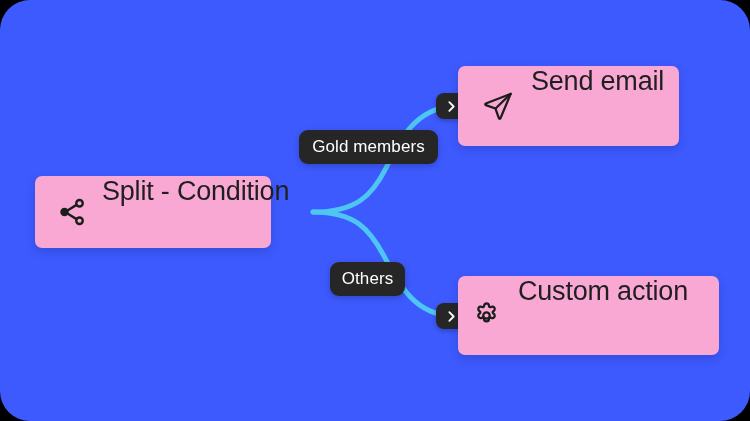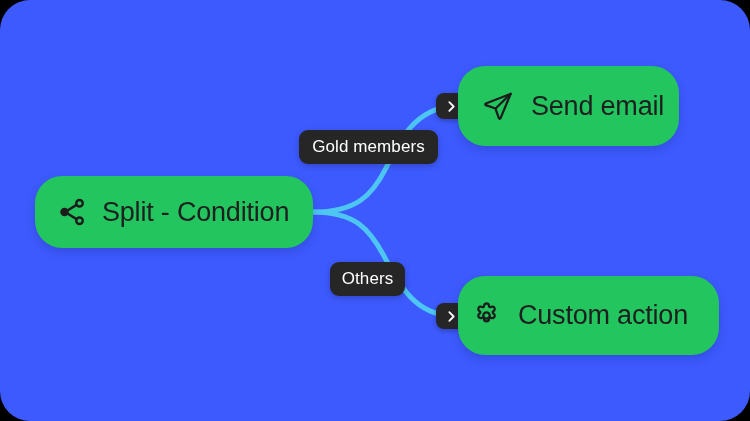--- a/index.html
+++ b/index.html
@@ -29,23 +29,22 @@
     top: 0;
     width: 750px;
     height: 421px;
     pointer-events: none;
   }
 
   
   .node {
     position: absolute;
     display: flex;
-    align-items: center;
-    background: #22c55e;
-    border-radius: 27px;
+    background: #f9a8d4;
+    border-radius: 7px;
     box-shadow: 0 4px 10px rgba(10, 20, 80, 0.18);
     box-sizing: border-box;
   }
   .node-icon {
     display: flex;
     align-items: center;
     justify-content: center;
     flex: 0 0 auto;
     color: #1c1c1c;
   }
@@ -54,21 +53,21 @@
     font-size: 27px;
     font-weight: 400;
     letter-spacing: -0.2px;
     white-space: nowrap;
   }
 
   
   #node-split {
     left: 35px;
     top: 176px;
-    width: 278px;
+    width: 236px;
     height: 72px;
     padding-left: 22px;
   }
   #node-split .node-label { margin-left: 15px; }
 
   #node-send-email {
     left: 458px;
     top: 66px;
     width: 221px;
     height: 80px;

